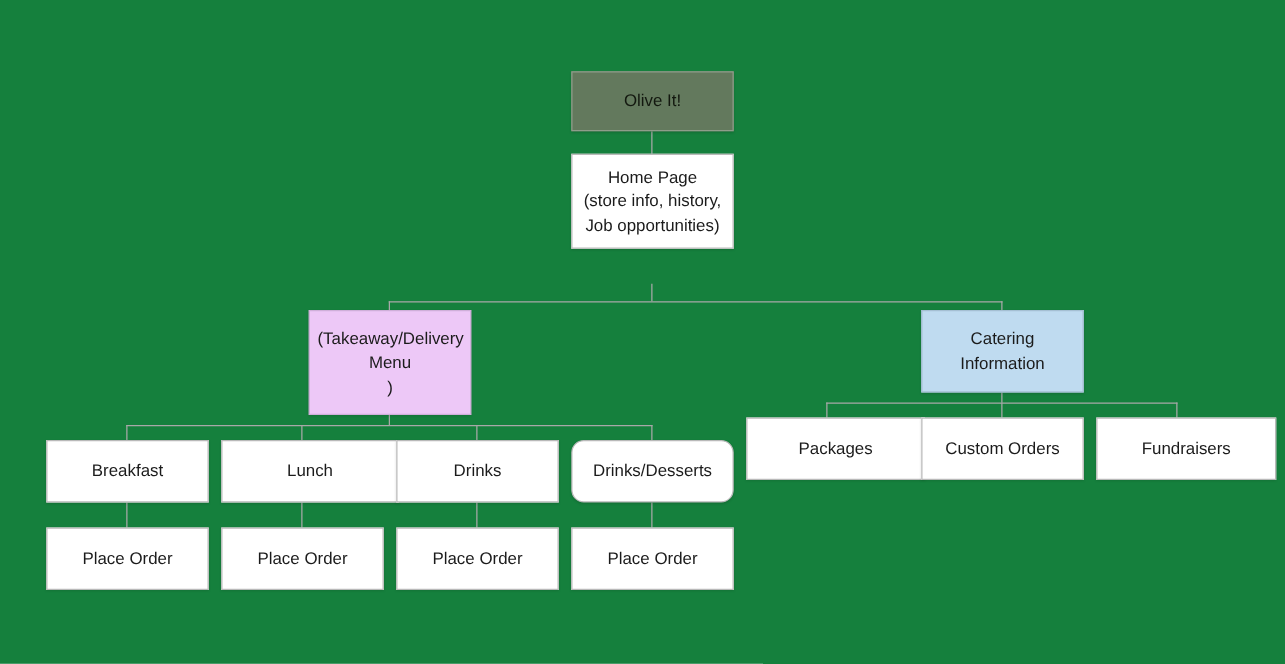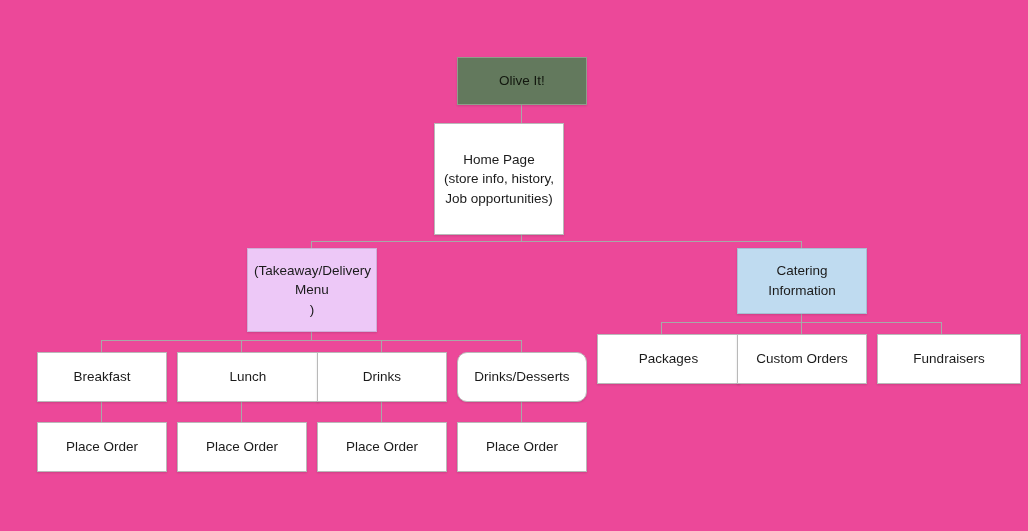--- a/index.html
+++ b/index.html
@@ -12,21 +12,21 @@
   body {
     width: 1028px;
     height: 531px;
     font-family: "Liberation Sans", "DejaVu Sans", sans-serif;
     overflow: hidden;
   }
   #sitemap-canvas {
     position: relative;
     width: 1028px;
     height: 531px;
-    background: #ec4899;
+    background: #15803d;
     text-decoration: underline;
   }
   .node {
     position: absolute;
     border: 1px solid #b9b9b9;
     background: #ffffff;
     box-shadow: 0 1px 2px rgba(0,0,0,0.13);
     display: flex;
     flex-direction: column;
     align-items: center;
@@ -90,21 +90,21 @@
   <div class="conn v" style="left:801px; top:314px; height:8px;"></div>
   <div class="conn h" style="left:661px; top:322px; width:281px;"></div>
   <div class="conn v" style="left:661px; top:322px; height:12px;"></div>
   <div class="conn v" style="left:801px; top:322px; height:12px;"></div>
   <div class="conn v" style="left:941px; top:322px; height:12px;"></div>
 
   <div class="node root" style="left:457px; top:57px; width:130px; height:48px;">
     <span class="line-text">Olive It!</span>
   </div>
 
-  <div class="node" style="left:434px; top:123px; width:130px; height:112px;">
+  <div class="node" style="left:457px; top:123px; width:130px; height:76px;">
     <span class="line-text">Home Page</span>
     <span class="sub-text">(store info, history,</span>
     <span class="line-text">Job opportunities)</span>
   </div>
 
   <div class="node menu" style="left:247px; top:248px; width:130px; height:84px;">
     <span class="line-text">(Takeaway/Delivery</span>
     <span class="line-text">Menu</span>
     <span class="line-text">)</span>
   </div>

